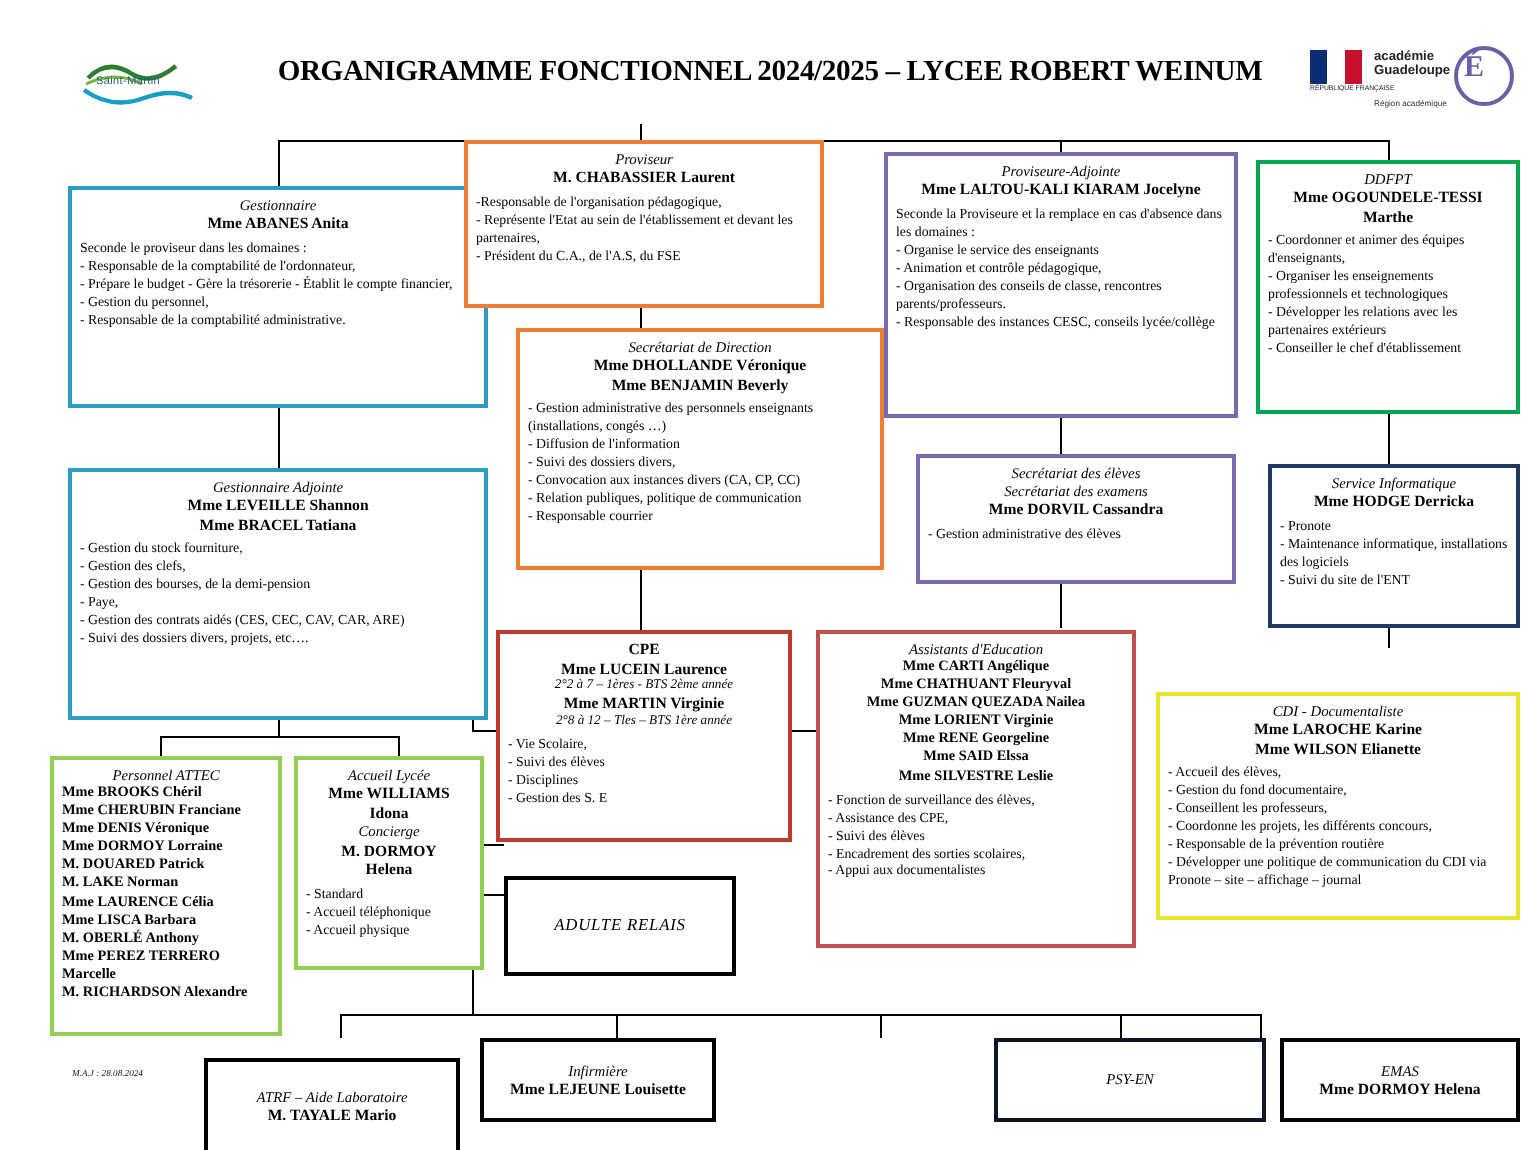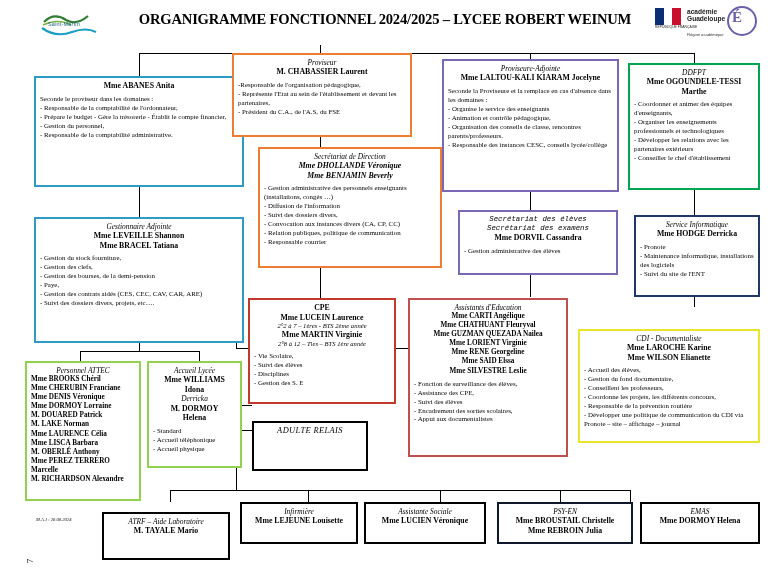--- a/index.html
+++ b/index.html
@@ -4,21 +4,21 @@
 <style>
   html,body{margin:0;padding:0;}
   body{
     width:768px;height:575px;
     background:#ffffff;
     font-family:"Liberation Serif", serif;
     color:#000;
     overflow:hidden;
     position:relative;
   }
-  .canvas{position:absolute;left:0;top:0;width:768px;height:494px;}
+  .canvas{position:absolute;left:0;top:17px;width:768px;height:494px;}
 
   
   .logo-wrap{position:absolute;left:38px;top:8px;width:72px;height:34px;}
   .logo-wrap svg{display:block;}
   .logo-txt{
     position:absolute;left:10px;top:13px;font-size:5.5px;
     font-family:"Liberation Sans",sans-serif;color:#1b5e7e;letter-spacing:.2px;
   }
   .title{
     position:absolute;left:130px;top:11px;width:510px;text-align:center;
@@ -42,21 +42,21 @@
   
   .box{position:absolute;box-sizing:border-box;background:#fff;padding:3px 4px;}
   .bx-title{display:block;text-align:center;font-style:italic;font-size:7.4px;line-height:1.24;}
   .bx-name{display:block;text-align:center;font-weight:bold;font-size:7.8px;line-height:1.24;}
   .bx-sub{display:block;text-align:center;font-style:italic;font-size:6.6px;line-height:1.22;}
   .bx-body{display:block;font-size:6.9px;line-height:1.30;margin-top:4px;white-space:pre-line;}
   .bx-list{display:block;font-weight:bold;font-size:7.2px;line-height:1.26;text-align:center;
            white-space:pre-line;}
   .bx-listL{display:block;font-weight:bold;font-size:7.2px;line-height:1.26;text-align:left;
            white-space:pre-line;}
-  .center-only{display:flex;align-items:center;justify-content:flex-start;flex-direction:column;height:100%;}
+  .center-only{display:flex;align-items:center;justify-content:center;flex-direction:column;height:100%;}
 
   
   .ln{position:absolute;background:#000;}
   .ln.v{width:1px;}
   .ln.h{height:1px;}
 
   .footer-date{position:absolute;left:36px;top:517px;font-size:4.6px;font-style:italic;
     font-family:"Liberation Serif",serif;color:#111;}
   .page-mark{position:absolute;left:28px;top:556px;font-size:9px;color:#222;
     font-family:"Liberation Serif",serif;transform:rotate(-90deg);}
@@ -129,20 +129,21 @@
   <div class="ln v" style="left:308px;top:490px;height:12px;"></div>
   <div class="ln v" style="left:440px;top:490px;height:12px;"></div>
   <div class="ln v" style="left:560px;top:490px;height:12px;"></div>
   <div class="ln v" style="left:630px;top:490px;height:12px;"></div>
   <div class="ln h" style="left:440px;top:480px;width:0px;"></div>
 
   <div class="ln h" style="left:224px;top:405px;width:28px;"></div>
   <div class="ln v" style="left:224px;top:405px;height:25px;"></div>
 
   <div class="box" style="left:34px;top:76px;width:210px;height:111px;border:2.5px solid #2e9bc4;">
+    <span class="bx-title">Gestionnaire</span>
     <span class="bx-name">Mme ABANES Anita</span>
     <span class="bx-body">Seconde le proviseur dans les domaines :
 -  Responsable de la comptabilité de l'ordonnateur,
 -  Prépare le budget - Gère la trésorerie - Établit le compte financier,
 - Gestion du personnel,
 -  Responsable de la comptabilité administrative.</span>
   </div>
 
   <div class="box" style="left:232px;top:53px;width:180px;height:84px;border:2.5px solid #ed7d31;">
     <span class="bx-title">Proviseur</span>
@@ -167,32 +168,32 @@
     <span class="bx-name" style="white-space:pre-line;">Mme OGOUNDELE-TESSI
 Marthe</span>
     <span class="bx-body">- Coordonner et animer des équipes d'enseignants,
 - Organiser les enseignements professionnels et technologiques
 - Développer les relations avec les partenaires extérieurs
 - Conseiller le chef d'établissement</span>
   </div>
 
   <div class="box" style="left:258px;top:147px;width:184px;height:121px;border:2.5px solid #ed7d31;">
     <span class="bx-title">Secrétariat de Direction</span>
-    <span class="bx-name" style="white-space:pre-line;font-style:italic;">Mme DHOLLANDE Véronique
+    <span class="bx-name" style="white-space:pre-line;">Mme DHOLLANDE Véronique
 Mme BENJAMIN Beverly</span>
     <span class="bx-body">- Gestion administrative des personnels enseignants (installations, congés …)
 - Diffusion de l'information
 - Suivi des dossiers divers,
 - Convocation aux instances divers (CA, CP, CC)
 - Relation publiques, politique de communication
 - Responsable courrier</span>
   </div>
 
   <div class="box" style="left:458px;top:210px;width:160px;height:65px;border:2px solid #7b68b5;">
-    <span class="bx-title" style="white-space:pre-line;font-family:Liberation Mono, monospace;">Secrétariat des élèves
+    <span class="bx-title" style="white-space:pre-line;">Secrétariat des élèves
 Secrétariat des examens</span>
     <span class="bx-name">Mme DORVIL Cassandra</span>
     <span class="bx-body">- Gestion administrative des élèves</span>
   </div>
 
   <div class="box" style="left:34px;top:217px;width:210px;height:126px;border:2.5px solid #2e9bc4;">
     <span class="bx-title">Gestionnaire Adjointe</span>
     <span class="bx-name" style="white-space:pre-line;">Mme LEVEILLE Shannon
 Mme BRACEL Tatiana</span>
     <span class="bx-body">- Gestion du stock fourniture,
@@ -263,21 +264,21 @@
 - Conseillent les professeurs,
 - Coordonne les projets, les différents concours,
 - Responsable de la prévention routière
 - Développer une politique de communication du CDI via Pronote – site – affichage – journal</span>
   </div>
 
   <div class="box" style="left:147px;top:361px;width:95px;height:107px;border:2.5px solid #92d050;">
     <span class="bx-title">Accueil Lycée</span>
     <span class="bx-name" style="white-space:pre-line;">Mme WILLIAMS
 Idona</span>
-    <span class="bx-title">Derricka</span>
+    <span class="bx-title">Concierge</span>
     <span class="bx-name" style="white-space:pre-line;">M. DORMOY
 Helena</span>
     <span class="bx-body">- Standard
 - Accueil téléphonique
 - Accueil physique</span>
   </div>
 
   <div class="box" style="left:252px;top:421px;width:116px;height:50px;border:2px solid #000;">
     <div class="center-only">
       <span class="bx-title" style="font-size:8.4px;letter-spacing:.4px;">ADULTE RELAIS</span>
@@ -291,32 +292,24 @@
     </div>
   </div>
 
   <div class="box" style="left:240px;top:502px;width:118px;height:42px;border:2px solid #000;">
     <div class="center-only">
       <span class="bx-title">Infirmière</span>
       <span class="bx-name">Mme LEJEUNE Louisette</span>
     </div>
   </div>
 
-  <div class="box" style="left:364px;top:502px;width:122px;height:42px;border:2px solid #000;">
-    <div class="center-only">
-      <span class="bx-title">Assistante Sociale</span>
-      <span class="bx-name">Mme LUCIEN Véronique</span>
-    </div>
-  </div>
 
   <div class="box" style="left:497px;top:502px;width:136px;height:42px;border:2px solid #0f172a;">
     <div class="center-only">
       <span class="bx-title">PSY-EN</span>
-      <span class="bx-name" style="white-space:pre-line;">Mme BROUSTAIL Christelle
-Mme REBROIN Julia</span>
     </div>
   </div>
 
   <div class="box" style="left:640px;top:502px;width:120px;height:42px;border:2px solid #000;">
     <div class="center-only">
       <span class="bx-title">EMAS</span>
       <span class="bx-name">Mme DORMOY Helena</span>
     </div>
   </div>
 

